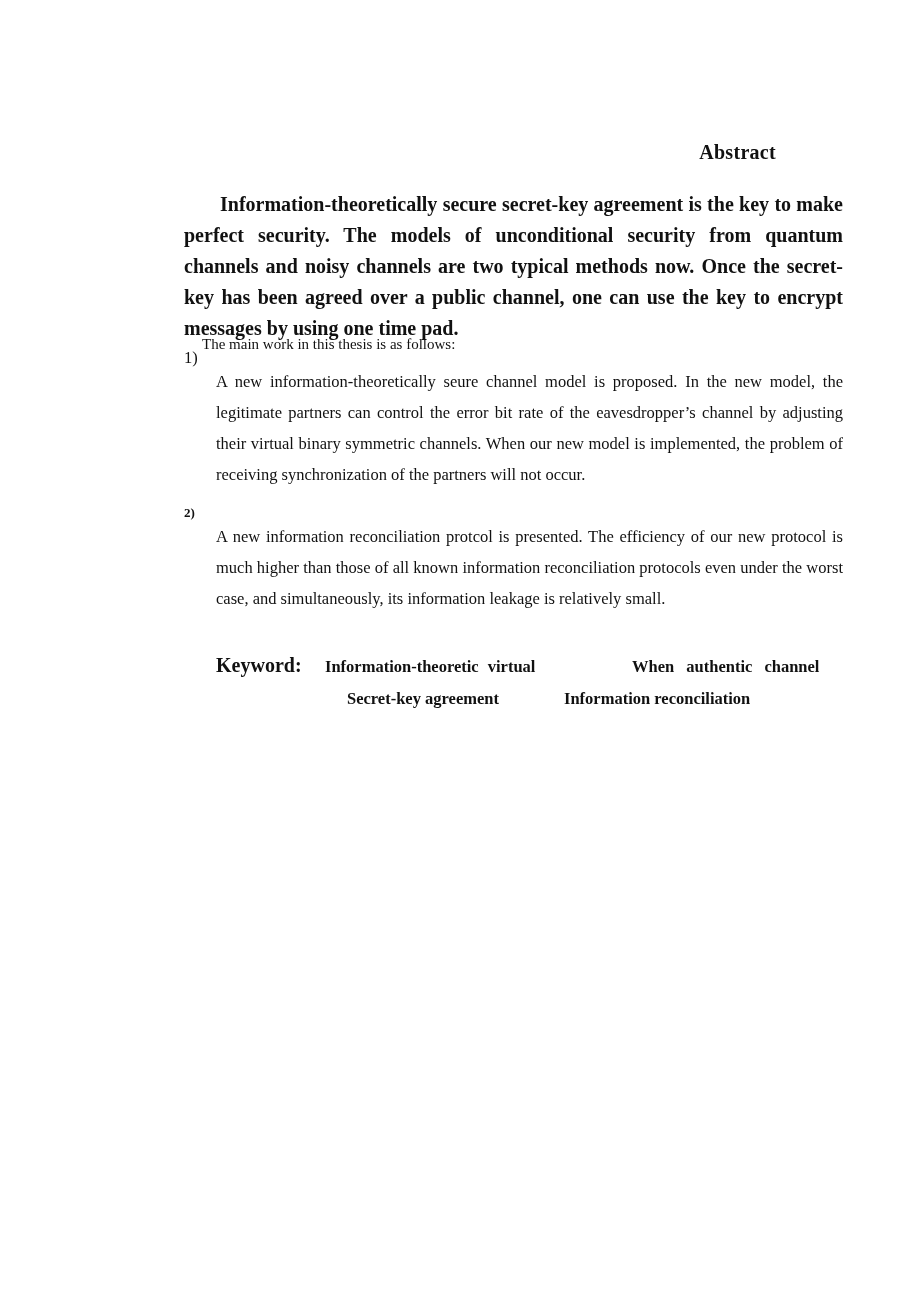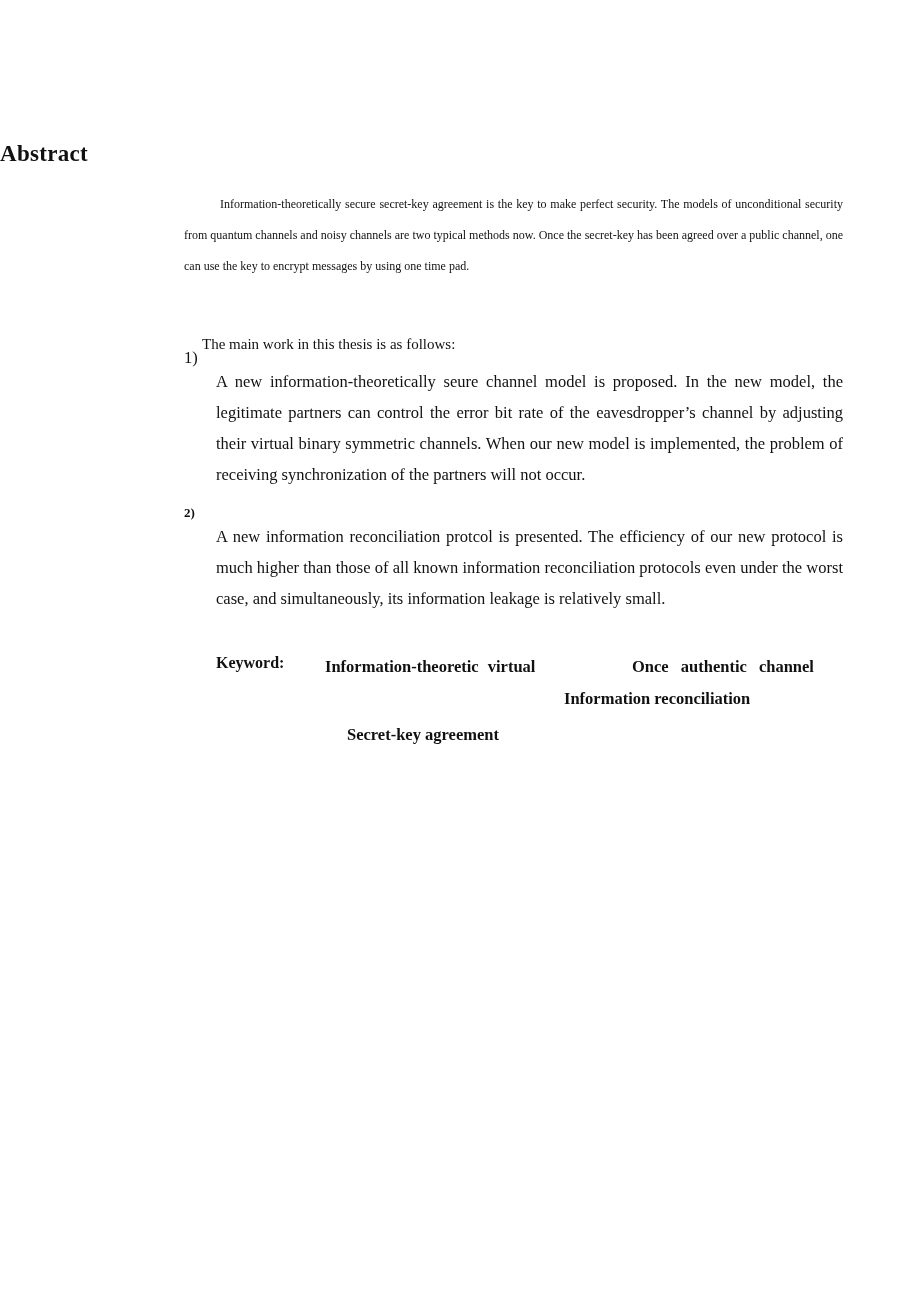--- a/index.html
+++ b/index.html
@@ -1,36 +1,36 @@
 <!DOCTYPE html>
 <html><head>
 <meta charset="utf-8">
 <style>
   html, body { margin:0; padding:0; background:#fff; }
   body { width:920px; height:1302px; position:relative; overflow:hidden;
          font-family:"Liberation Serif", serif; color:#111; }
-  .title { position:absolute; top:141px; left:0; width:776px; text-align:left;
-           font-weight:bold; font-size:23px; letter-spacing:0.3px; }
-  .para { position:absolute; left:184px; width:659px; font-size:12px;
-          line-height:31px; text-align:justify; }
+  .title { position:absolute; top:141px; left:0; width:776px; text-align:right;
+           font-weight:bold; font-size:20px; letter-spacing:0.3px; }
+  .para { position:absolute; left:184px; width:659px; font-size:20px;
+          line-height:31px; text-align:justify;font-weight:bold; }
   .para .indent { display:inline-block; width:36px; }
   .p1 { top:189px; }
   .line { position:absolute; font-size:15px; line-height:31px; white-space:nowrap;margin-top:16px; }
   .lead { left:202px; top:313px; }
   .item { position:absolute; left:184px; width:659px; font-size:16.5px; line-height:31px; }
   .item .num { position:absolute; left:0; top:0; }
   .item .num.b { font-weight:bold; font-size:13px; }
   .item .txt { margin-left:32px; text-align:justify; display:block;margin-top:24px; }
   .i1 { top:342px; }
   .i2 { top:497px; }
-  .kw-label { position:absolute; left:216px; top:654px; font-weight:bold; font-size:16px; }
+  .kw-label { position:absolute; left:216px; top:654px; font-weight:bold; font-size:20px; }
   .kw { position:absolute; font-weight:bold; font-size:16.5px; white-space:nowrap; }
   .kw1 { left:325px; top:657px; word-spacing:5px; }
   .kw2 { left:632px; top:657px; word-spacing:8px; }
-  .kw3 { left:347px; top:689px;margin-top:36px; }
+  .kw3 { left:347px; top:689px; }
   .kw4 { left:564px; top:689px;text-align:right; }
 </style>
 </head>
 <body>
 
 <div class="title">Abstract</div>
 
 <div class="para p1"><span class="indent"></span><span>Information-theoretically secure secret-key agreement is the key to make perfect security. The models of unconditional security from quantum channels and noisy channels are two typical methods now. Once the secret-key has been agreed over a public channel, one can use the key to encrypt messages by using one time pad.</span></div>
 
 <div class="line lead">The main work in this thesis is as follows:</div>
@@ -40,15 +40,15 @@
   <span class="txt">A new information-theoretically seure channel model is proposed. In the new model, the legitimate partners can control the error bit rate of the eavesdropper’s channel by adjusting their virtual binary symmetric channels. When our new model is implemented, the problem of receiving synchronization of the partners will not occur.</span>
 </div>
 
 <div class="item i2">
   <span class="num b">2)</span>
   <span class="txt">A new information reconciliation protcol is presented. The efficiency of our new protocol is much higher than those of all known information reconciliation protocols even under the worst case, and simultaneously, its information leakage is relatively small.</span>
 </div>
 
 <div class="kw-label">Keyword:</div>
 <div class="kw kw1">Information-theoretic virtual</div>
-<div class="kw kw2">Once authentic channel</div>
+<div class="kw kw2">When authentic channel</div>
 <div class="kw kw3">Secret-key agreement</div>
 <div class="kw kw4">Information reconciliation</div>
 
 </body></html>

